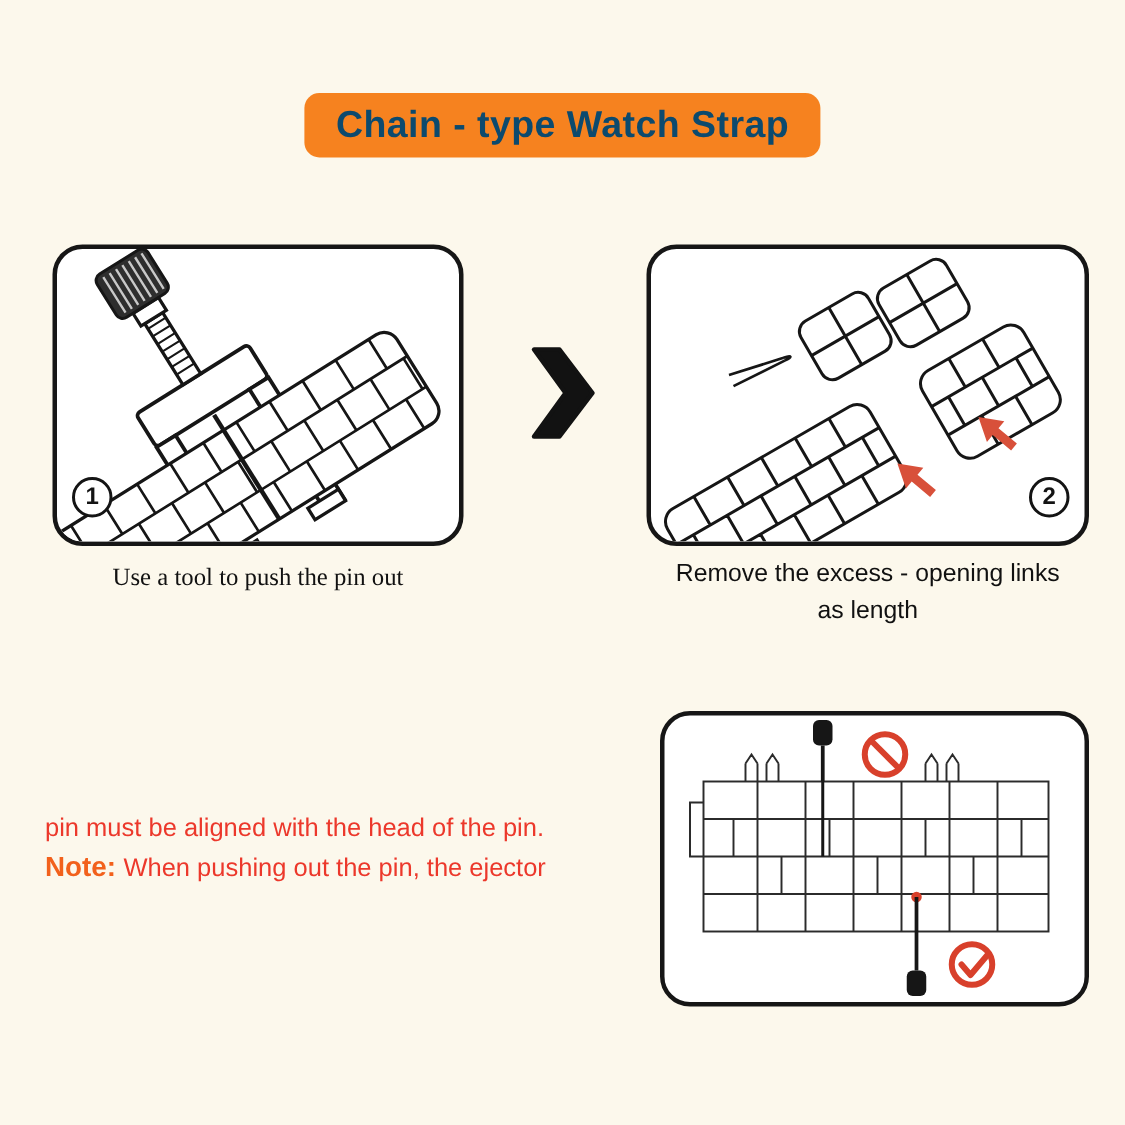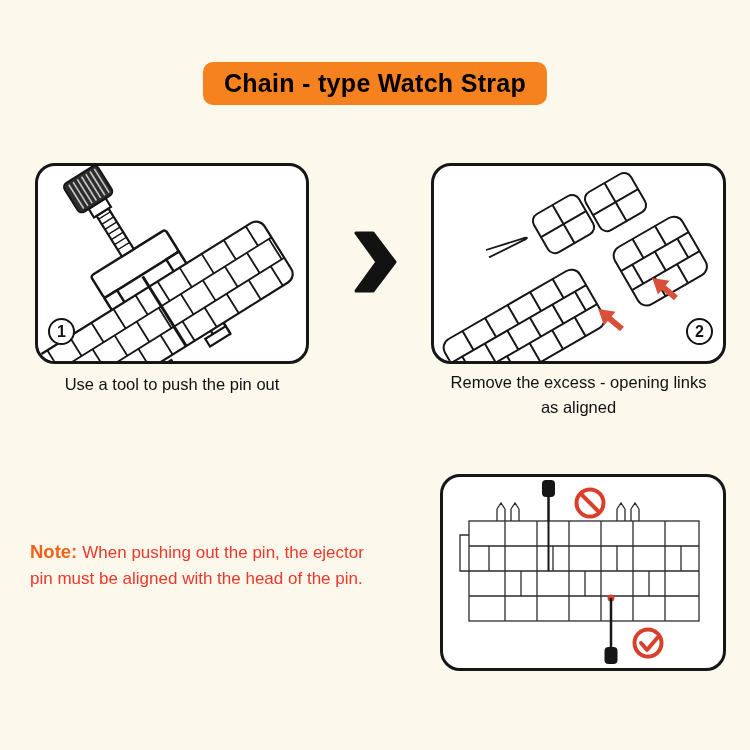--- a/index.html
+++ b/index.html
@@ -4,42 +4,42 @@
 <style>
   * { margin:0; padding:0; box-sizing:border-box; }
   html,body { background:#FCF8EC; }
   .page {
     position:relative; width:750px; height:750px;
     background:#FCF8EC; overflow:hidden;
     font-family:"Liberation Sans","DejaVu Sans",sans-serif; color:#141414;
   }
   .banner {
     position:absolute; top:62px; left:50%; transform:translateX(-50%);
-    background:#F6821F; color:#000000; font-size:25px; font-weight:bold;
+    background:#F6821F; color:#0c4a6e; font-size:25px; font-weight:bold;
     padding:7px 21px; border-radius:10px; white-space:nowrap; letter-spacing:.3px;
   }
   .panel {
     position:absolute; background:#fff; border:3px solid #161616;
     border-radius:20px; overflow:hidden;
   }
   .panel svg { display:block; }
   #panel-step1 { left:35px; top:163px; width:274px; height:201px; }
   #panel-step2 { left:431px; top:163px; width:295px; height:201px; }
   #panel-diagram { left:440px; top:474px; width:286px; height:197px; }
   .step-num {
     position:absolute; width:27px; height:27px; background:#fff;
     border:2.5px solid #141414; border-radius:50%;
     display:flex; align-items:center; justify-content:center;
     font-weight:bold; font-size:16px; color:#141414;
   }
   #num1 { left:10px; bottom:16px; }
   #num2 { right:10px; bottom:16px; }
   .chevron { position:absolute; left:352px; top:231px; }
   .caption { position:absolute; text-align:center; font-size:16.5px; line-height:25px; color:#111; }
-  #caption1 { left:35px; top:372px; width:274px; }
+  #caption1 { left:35px; top:372px; width:274px;font-family:Liberation Serif, serif; }
   #caption2 { left:431px; top:370px; width:295px; }
   .note { position:absolute; left:30px; top:539px; font-size:17px; line-height:26px; color:#EC382B; }
   .note div { white-space:nowrap; }
   .note-label { color:#F2611C; font-weight:bold; font-size:18.5px; margin-right:5px; }
 </style>
 </head>
 <body>
 
 <div class="page">
 
@@ -111,26 +111,26 @@
         <path transform="translate(188,163) rotate(-140)" d="M0 -3 L16 -3 L16 -9 L31 0 L16 9 L16 3 L0 3 Z"></path>
         <path transform="translate(242,132) rotate(-140)" d="M0 -3 L16 -3 L16 -9 L31 0 L16 9 L16 3 L0 3 Z"></path>
       </g>
     </svg>
     <span class="step-num" id="num2">2</span>
   </div>
 
   <div class="caption" id="caption1">Use a tool to push the pin out</div>
   <div class="caption" id="caption2">
     <div>Remove the excess - opening links</div>
-    <div>as aligned</div>
+    <div>as length</div>
   </div>
 
   <div class="note">
+    <div>pin must be aligned with the head of the pin.</div>
     <div><span class="note-label">Note:</span><span>When pushing out the pin, the ejector</span></div>
-    <div>pin must be aligned with the head of the pin.</div>
   </div>
 
   <div class="panel" id="panel-diagram">
     <svg width="280" height="191" viewBox="0 0 280 191">
 
       <g stroke="#2b2b2b" stroke-width="1.3" fill="none">
         <rect x="26" y="44" width="230" height="100"></rect>
         <path d="M26 58h-9v36h9"></path>
         <path d="M62 44v100M94 44v100M126 44v100M158 44v100M190 44v100M222 44v100"></path>
         <path d="M26 69h230M26 94h230M26 119h230"></path>

